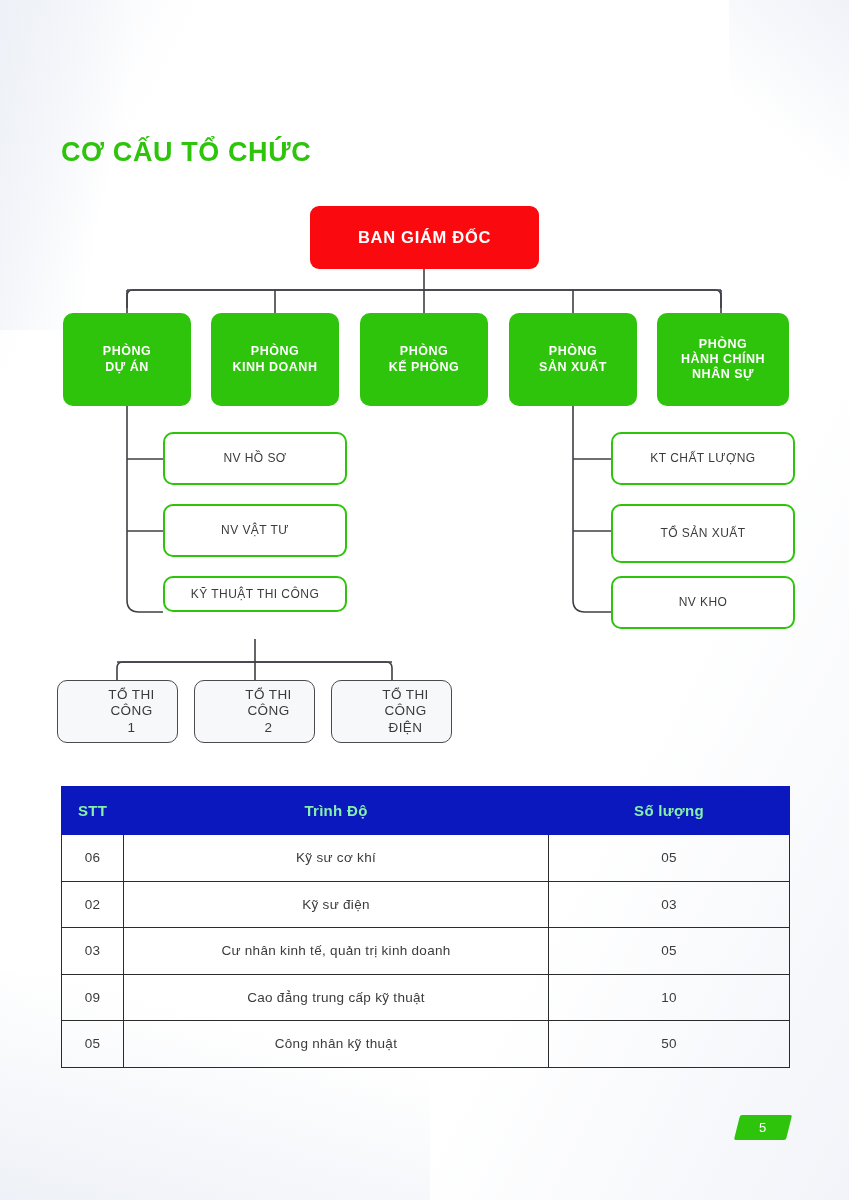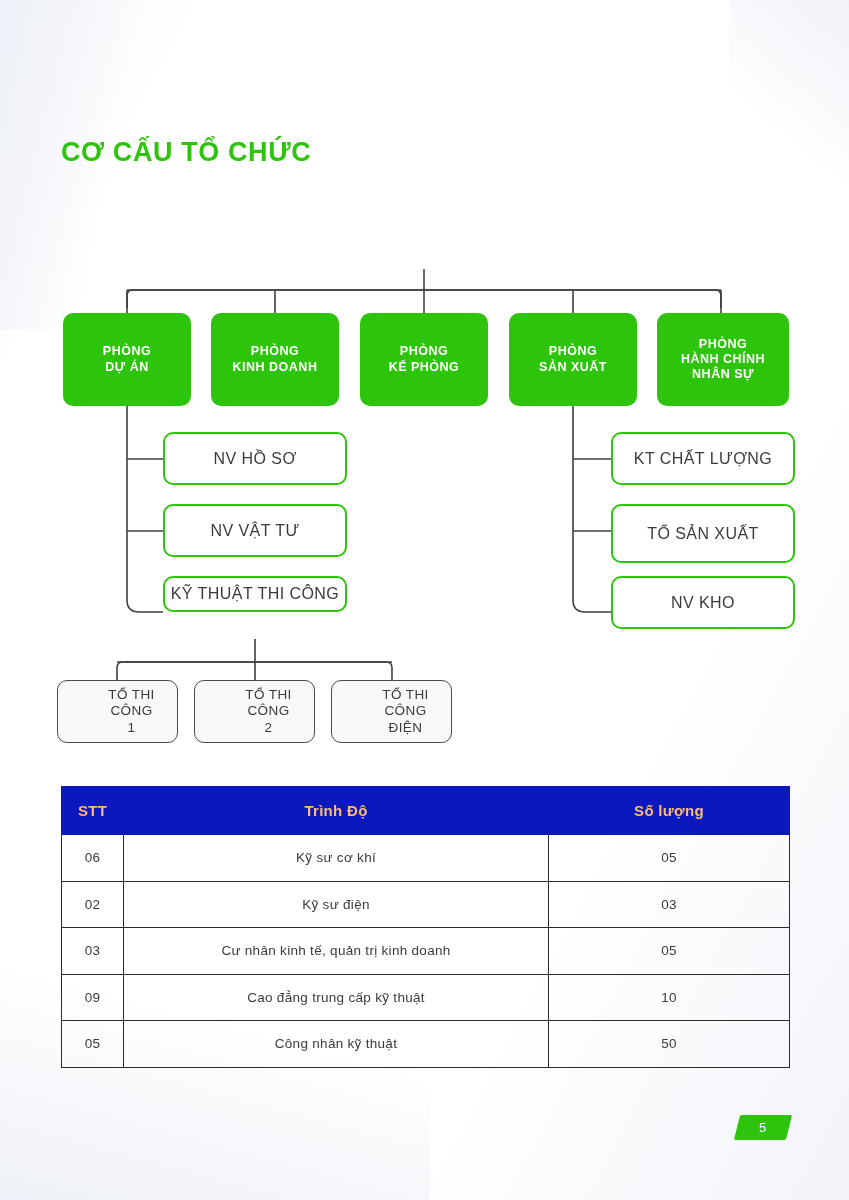--- a/index.html
+++ b/index.html
@@ -100,21 +100,21 @@
     font-size: 12.5px;
     font-weight: bold;
     letter-spacing: 0.5px;
   }
 
   .node-sub {
     background: #ffffff;
     color: #3b3b3b;
     border: 2px solid #2ec40c;
     border-radius: 10px;
-    font-size: 16px;
+    font-size: 12px;
     letter-spacing: 0.45px;
   }
 
   .node-team {
     background: #f7f8f9;
     color: #3b3b3b;
     border: 1.6px solid #4a4a4f;
     border-radius: 10px;
     font-size: 13.5px;
     letter-spacing: 0.4px;
@@ -131,21 +131,21 @@
     table-layout: fixed;
   }
   .info-table th,
   .info-table td {
     border: 1.6px solid #2b2b2b;
     text-align: center;
     color: #3b3b3b;
   }
   .info-table th {
     background: #0a18be;
-    color: #fdba74;
+    color: #86efac;
     font-size: 15px;
     font-weight: bold;
     height: 48px;
     letter-spacing: 0.3px;
     border-color: #0a18be;
   }
   .info-table td {
     height: 46.5px;
     font-size: 13.5px;
     letter-spacing: 0.3px;
@@ -208,20 +208,23 @@
         <path d="M573,269 L611,269"></path>
         <path d="M573,341 L611,341"></path>
 
         <path d="M255,449 L255,472"></path>
         <path d="M117,490 L117,478 Q117,472 123,472 L386,472 Q392,472 392,478 L392,490"></path>
         <path d="M117,472 L392,472"></path>
         <path d="M255,472 L255,490"></path>
       </g>
     </svg>
 
+    <div class="node node-root" style="left:310px; top:16px; width:229px; height:63px;">
+      <span>BAN GIÁM ĐỐC</span>
+    </div>
 
     <div class="node node-dept" style="left:63px; top:123px; width:128px; height:93px;">
       <div>
         <div>PHÒNG</div>
         <div>DỰ ÁN</div>
       </div>
     </div>
 
     <div class="node node-dept" style="left:211px; top:123px; width:128px; height:93px;">
       <div>

